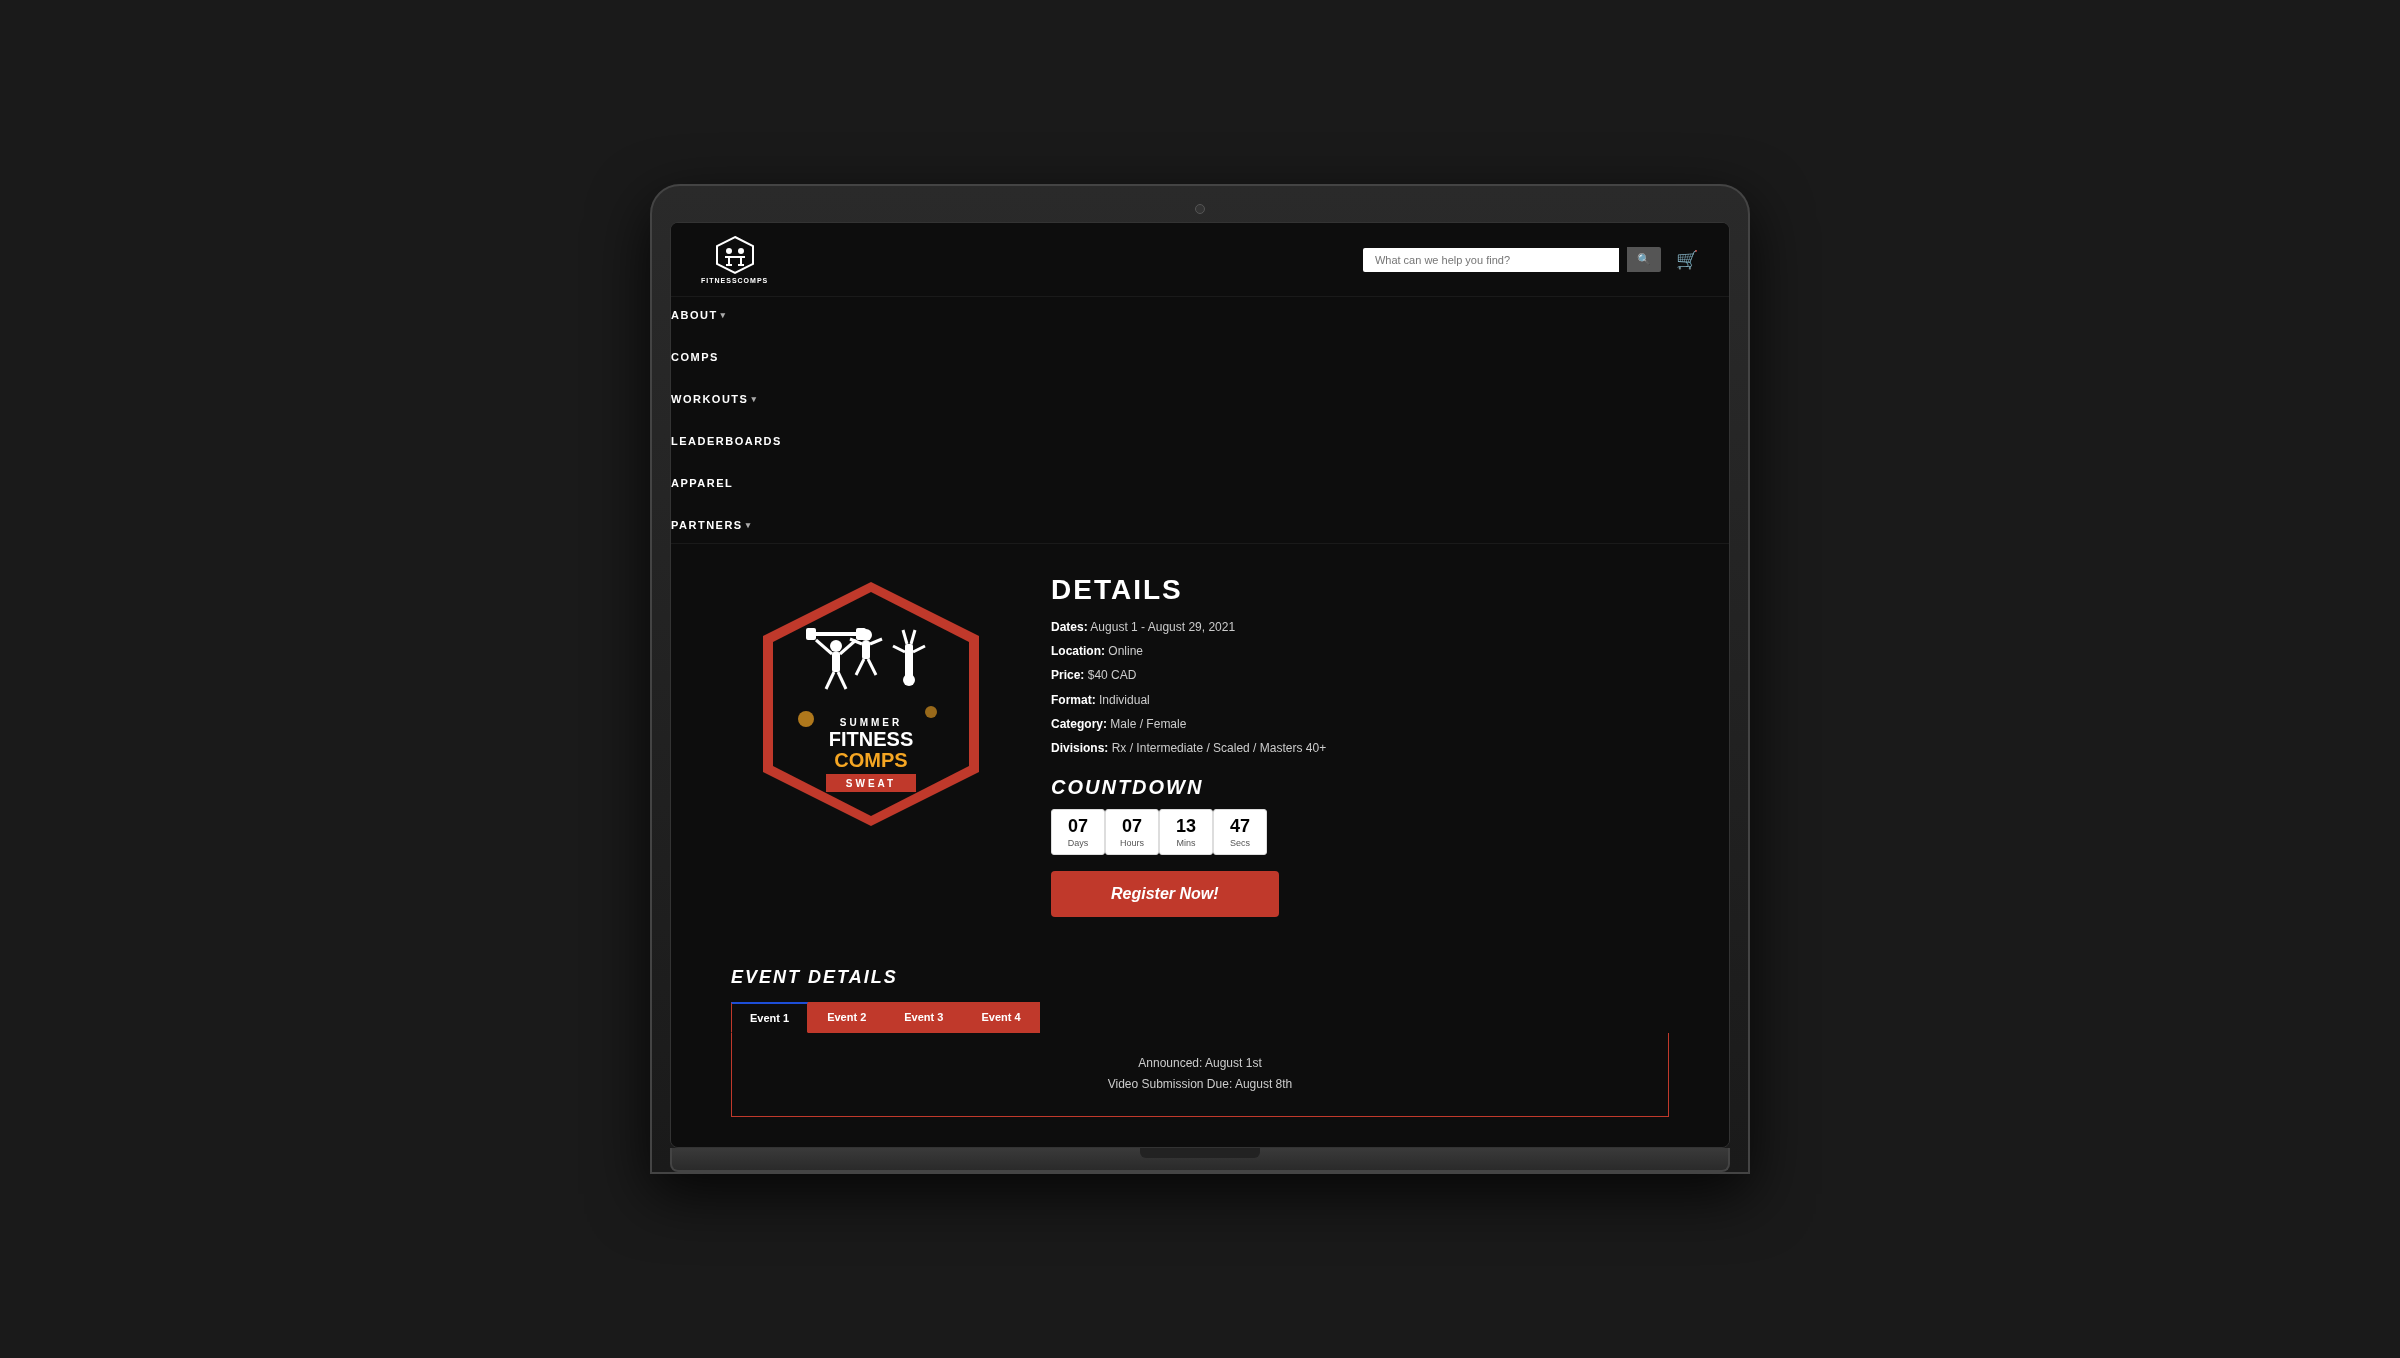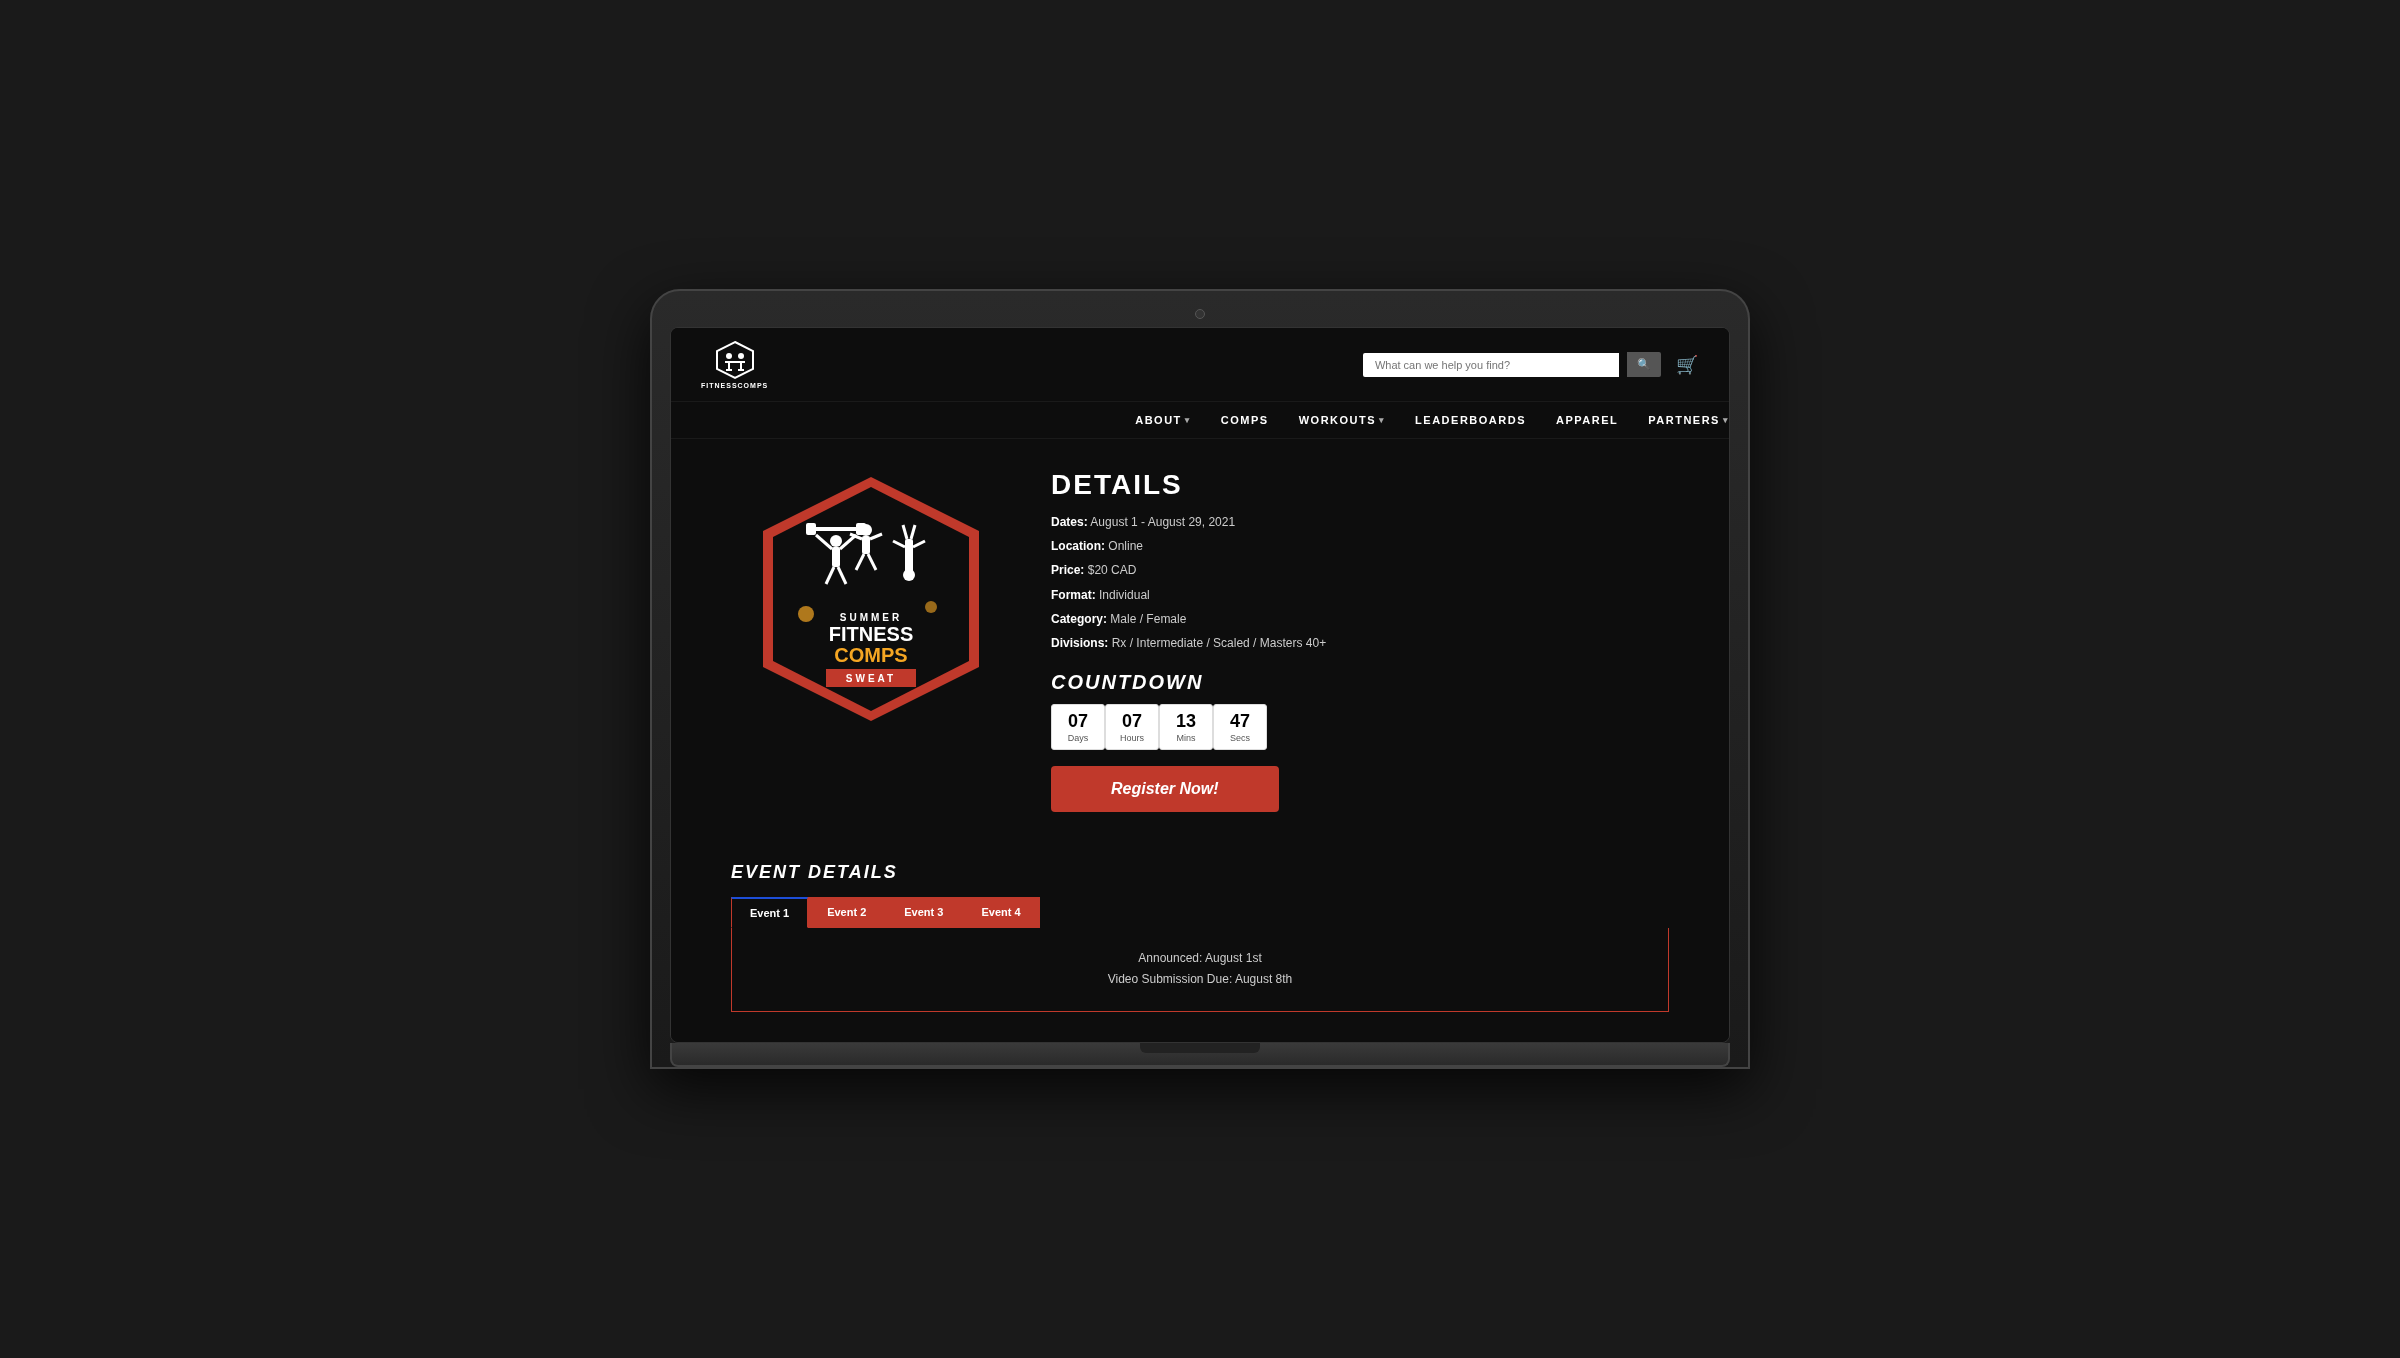--- a/index.html
+++ b/index.html
@@ -126,24 +126,25 @@
       color: #fff;
       font-size: 18px;
       cursor: pointer;
       margin-left: 8px;
     }
 
     
     .nav {
       background: #0d0d0d;
       display: flex;
-      justify-content: flex-end;
+      justify-content: center;
       padding: 12px 0;
       gap: 30px;
       border-bottom: 1px solid #1a1a1a;
+      flex-direction: column;
     }
 
     .nav-item {
       color: #fff;
       font-size: 11px;
       letter-spacing: 1.5px;
       font-weight: bold;
       text-transform: uppercase;
       cursor: pointer;
       display: flex;
@@ -427,21 +428,21 @@
           <div class="details-row">
             <strong>Dates:</strong>
             <span>August 1 - August 29, 2021</span>
           </div>
           <div class="details-row">
             <strong>Location:</strong>
             <span>Online</span>
           </div>
           <div class="details-row">
             <strong>Price:</strong>
-            <span>$20 CAD</span>
+            <span>$40 CAD</span>
           </div>
           <div class="details-row">
             <strong>Format:</strong>
             <span>Individual</span>
           </div>
           <div class="details-row">
             <strong>Category:</strong>
             <span>Male / Female</span>
           </div>
           <div class="details-row">

